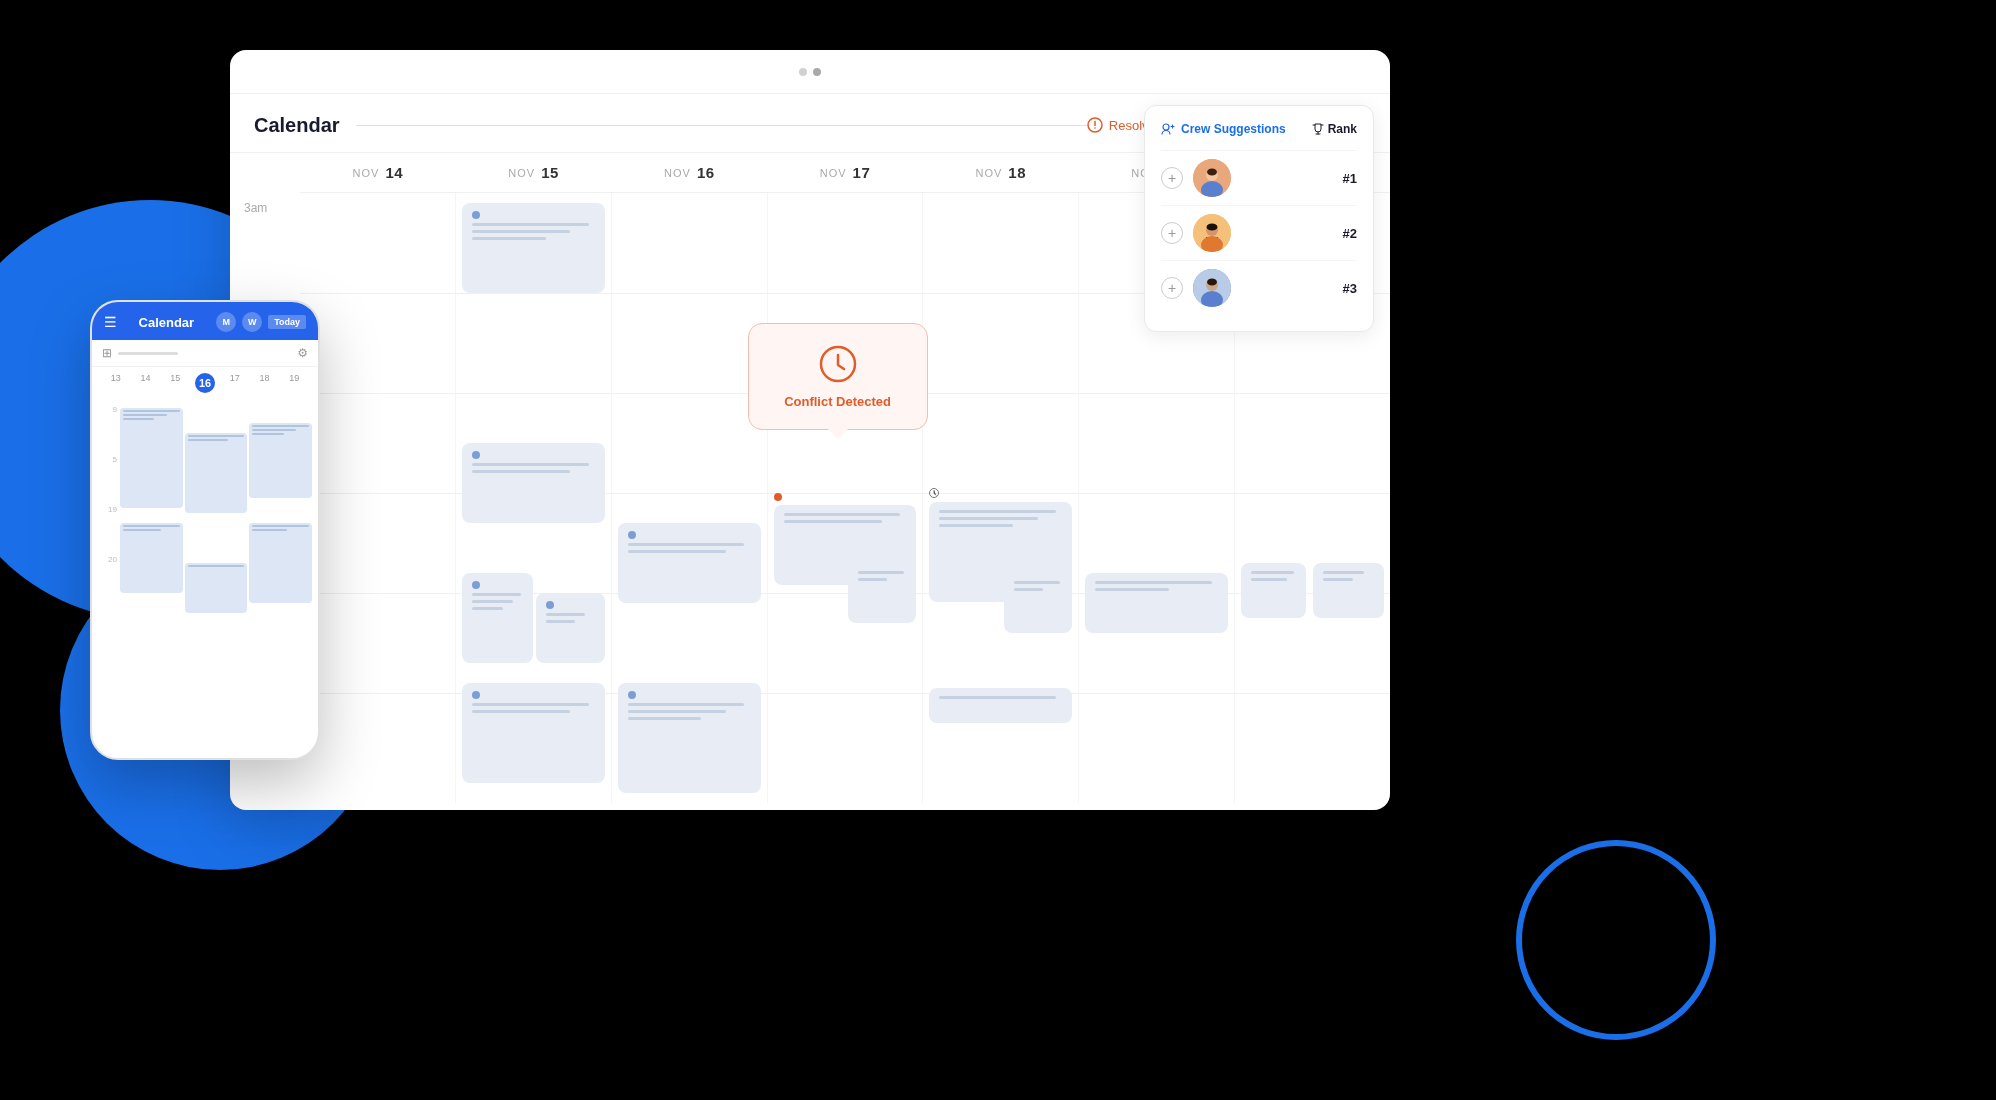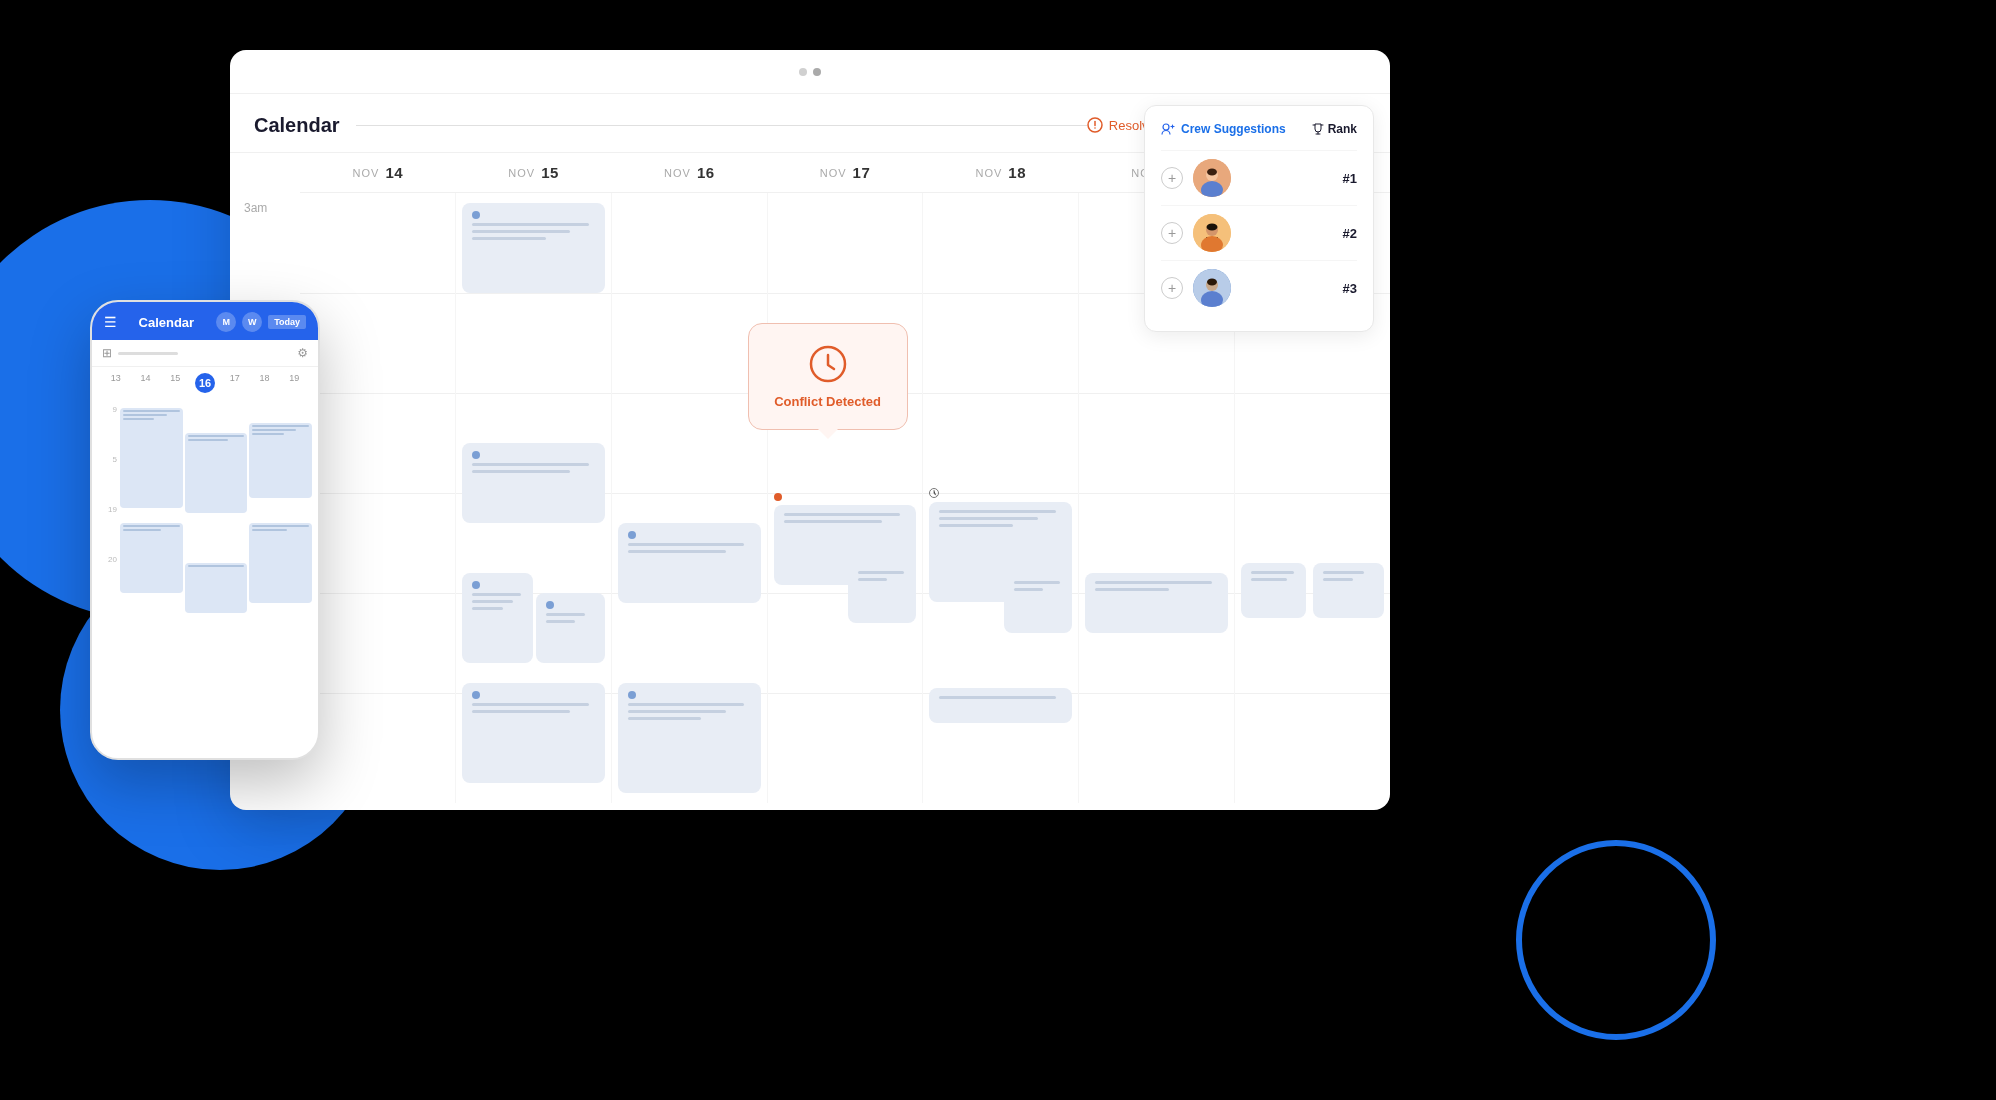--- a/index.html
+++ b/index.html
@@ -239,21 +239,21 @@
       position: absolute;
       background: #fff5f2;
       border: 1.5px solid #f0bfb0;
       border-radius: 14px;
       padding: 20px 24px;
       display: flex;
       flex-direction: column;
       align-items: center;
       gap: 10px;
       z-index: 10;
-      width: 160px;
+      width: 180px;
     }
     .conflict-popup::after {
       content: '';
       position: absolute;
       bottom: -10px;
       left: 50%;
       transform: translateX(-50%);
       border-left: 10px solid transparent;
       border-right: 10px solid transparent;
       border-top: 10px solid #fff5f2;

